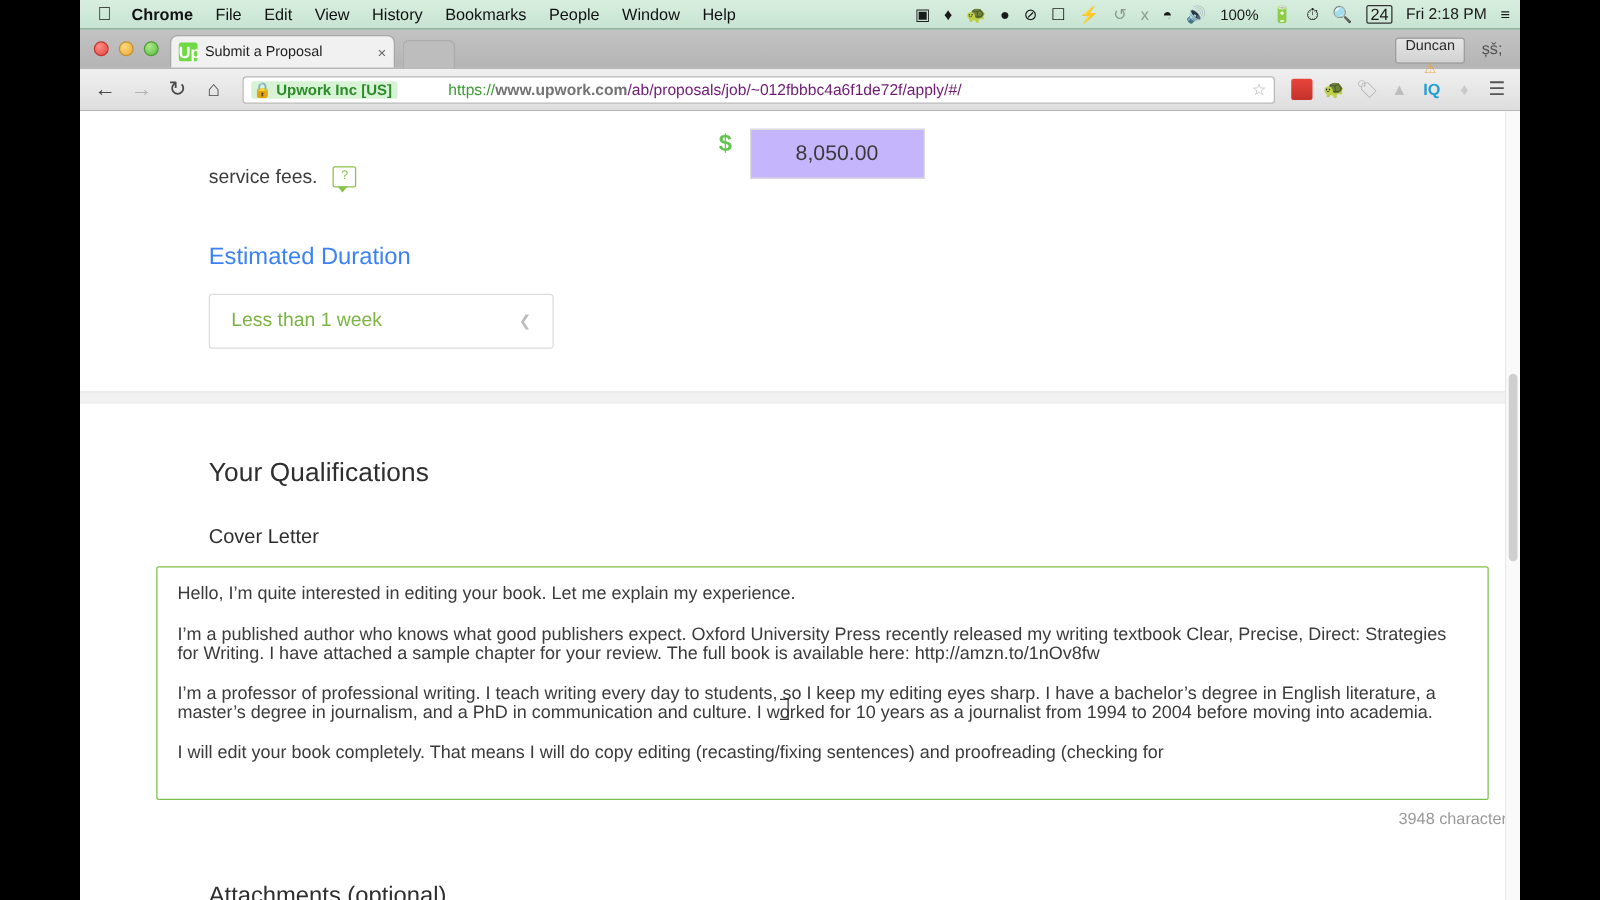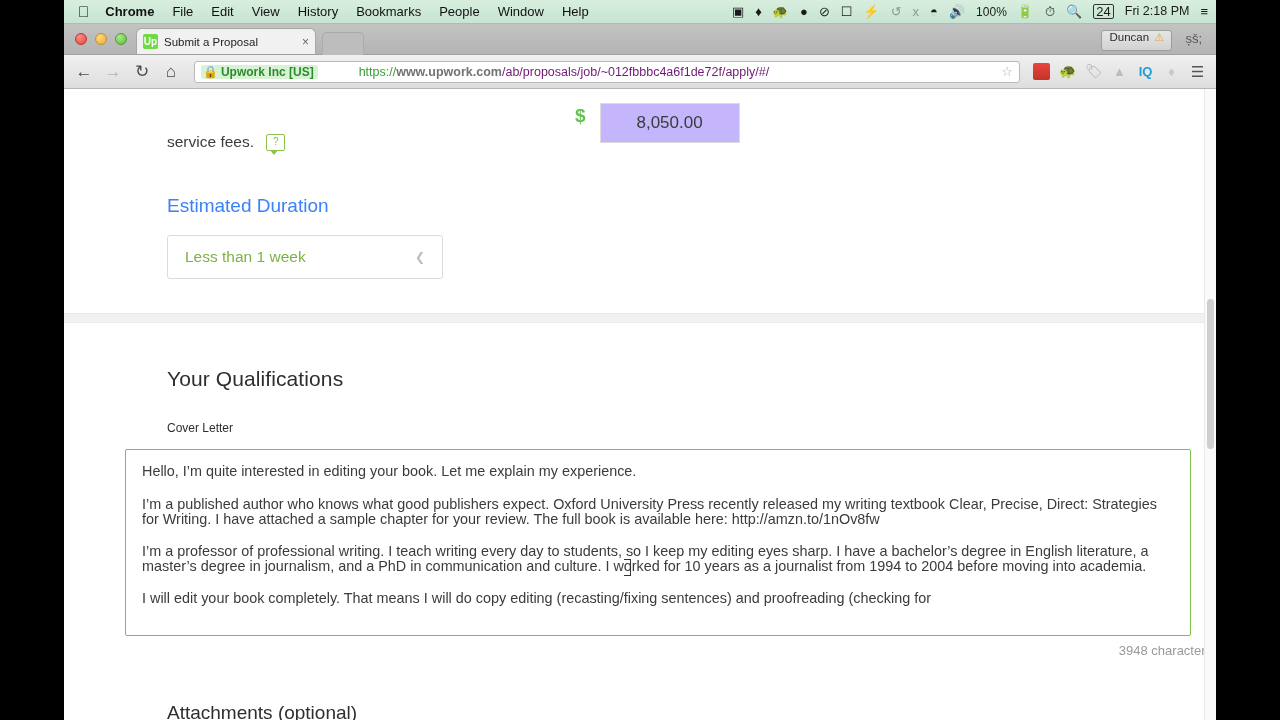--- a/index.html
+++ b/index.html
@@ -51,40 +51,40 @@
   .tl.y { background: radial-gradient(circle at 35% 30%, #ffd97a, #e7a93a); border: 1px solid #c7902c; }
   .tl.g { background: radial-gradient(circle at 35% 30%, #aee98a, #5cb93f); border: 1px solid #4d9e33; }
   .tab {
     position: absolute; left: 72px; top: 4px; width: 180px; height: 26px;
     background: #f1f1f1; border: 1px solid #a7a7a7; border-bottom: none;
     border-radius: 6px 6px 0 0;
     display: flex; align-items: center; padding: 0 6px; box-sizing: border-box;
   }
   .favicon {
     width: 15px; height: 15px; background: #6fda44; border-radius: 2px;
-    color: #fff; font-size: 10px; font-weight: bold; line-height: 15px;
+    color: #fff; font-size: 13px; font-weight: bold; line-height: 15px;
     text-align: center; margin-right: 6px; flex: none;
     font-family: "Liberation Sans", sans-serif;
   }
   .tab-title {
     font-size: 11.5px; color: #222; white-space: nowrap; overflow: hidden;
     text-overflow: ellipsis; flex: 1 1 auto;
   }
   .tab-close { font-size: 12px; color: #666; margin-left: 6px; flex: none; }
   .tab-new {
     position: absolute; left: 258px; top: 8px; width: 40px; height: 22px;
     background: #bdbdbd; border: 1px solid #ababab; border-bottom: none;
     border-radius: 5px 5px 0 0;
   }
   .user-chip {
     position: absolute; right: 44px; top: 6px; height: 19px;
     background: linear-gradient(to bottom, #e6e6e6, #d2d2d2);
     border: 1px solid #9e9e9e; border-radius: 3px;
-    display: flex; align-items: flex-start; gap: 5px; padding: 0 7px;
-    font-size: 11.5px; color: #2b2b2b;
+    display: flex; align-items: center; gap: 5px; padding: 0 7px;
+    font-size: 11.5px; color: #2b2b2b; flex-direction: column;
   }
   .user-warn { color: #e8a33d; font-size: 11px; }
   .win-expand { position: absolute; right: 14px; top: 7px; font-size: 13px; color: #555; }
 
   .toolbar {
     height: 34px; background: linear-gradient(to bottom, #f0f0f0, #dedede);
     border-bottom: 1px solid #b6b6b6;
     display: flex; align-items: center; padding: 0 10px; box-sizing: border-box;
     gap: 9px;
   }
@@ -166,21 +166,21 @@
   }
   .select-val { font-size: 15.5px; color: #7cb342; }
   .chev { color: #bdbdbd; font-size: 12px; }
 
   .card.bottom { padding: 0 0 40px 0; min-height: 340px; }
   .h-qual {
     font-size: 21px; color: #2e2e2e; padding: 44px 0 0 103px; font-weight: normal;
     letter-spacing: 0.1px;
   }
   .h-cover {
-    font-size: 12px; color: #2e2e2e; padding: 30px 0 0 103px; font-weight: normal;
+    font-size: 16px; color: #2e2e2e; padding: 30px 0 0 103px; font-weight: normal;
   }
   .textarea {
     margin: 14px 0 0 61px; width: 1066px; height: 187px;
     border: 1px solid #7cc04a; background: #fff; border-radius: 2px;
     box-sizing: border-box; padding: 14px 16px 0 16px; overflow: hidden;
     position: relative;
   }
   .ta-p {
     font-size: 14.4px; line-height: 15.6px; color: #3b3b3b; margin: 0 0 16px 0;
     font-family: "Liberation Sans", sans-serif;

